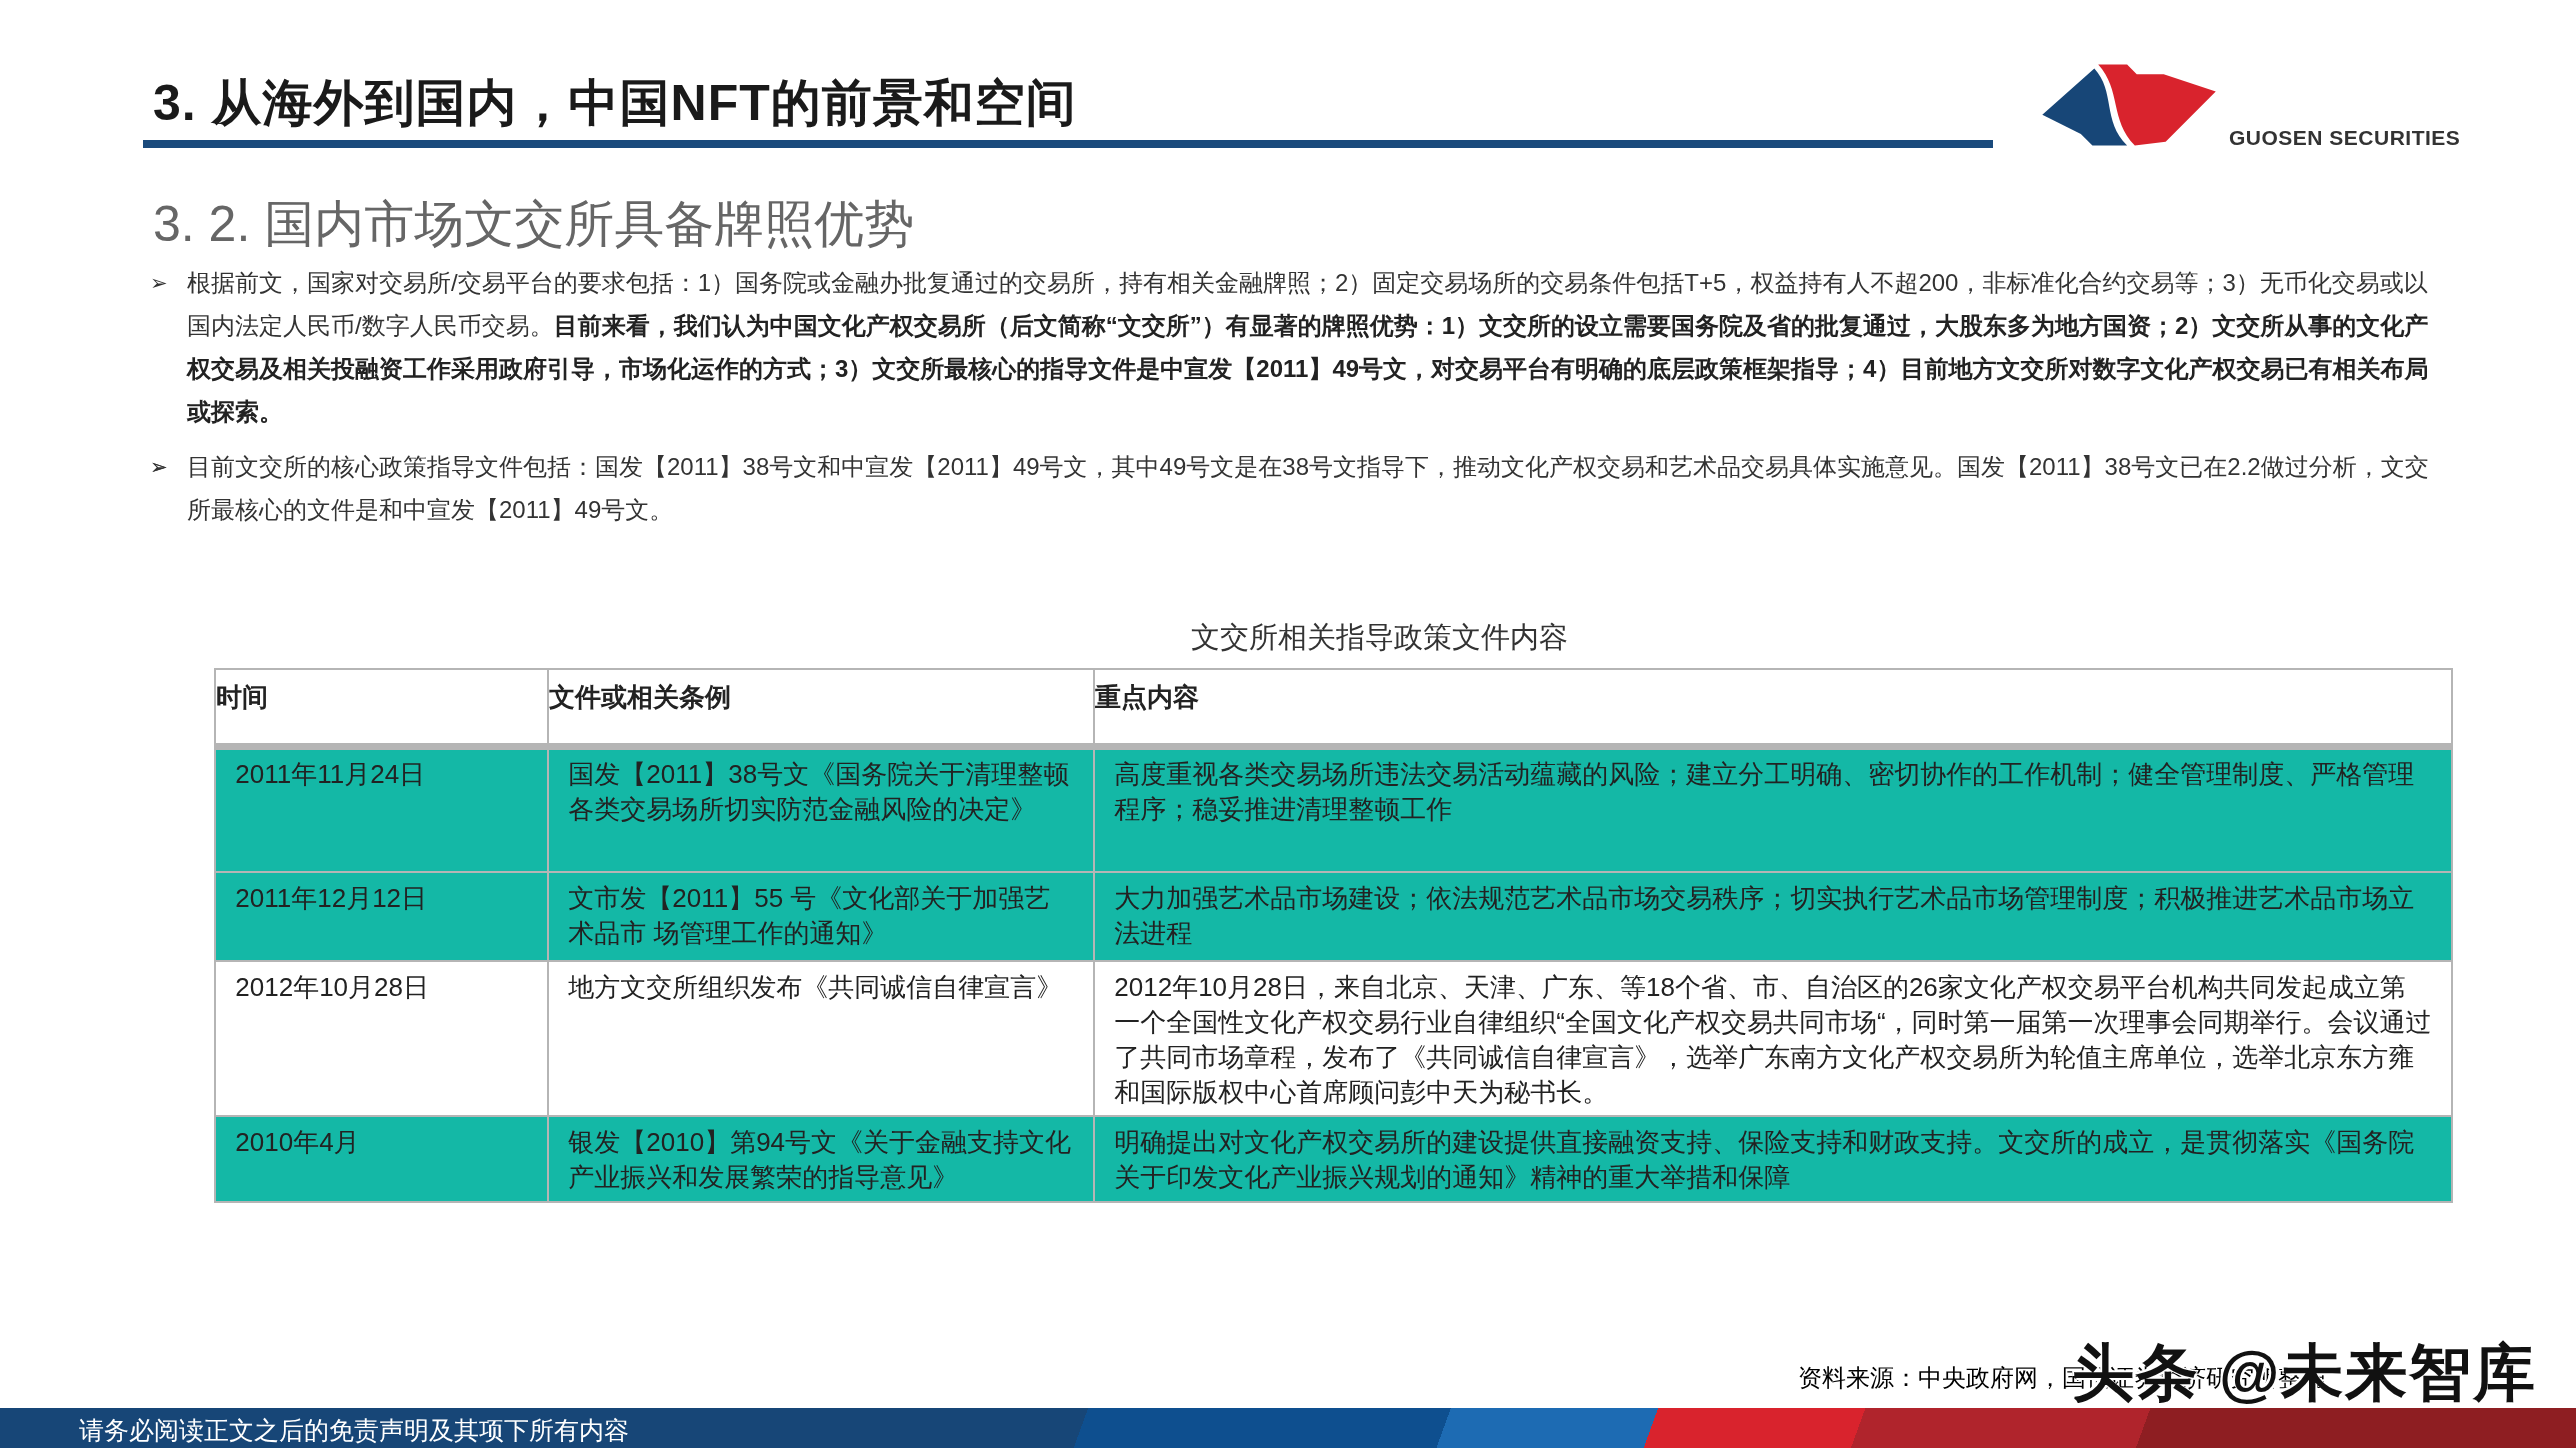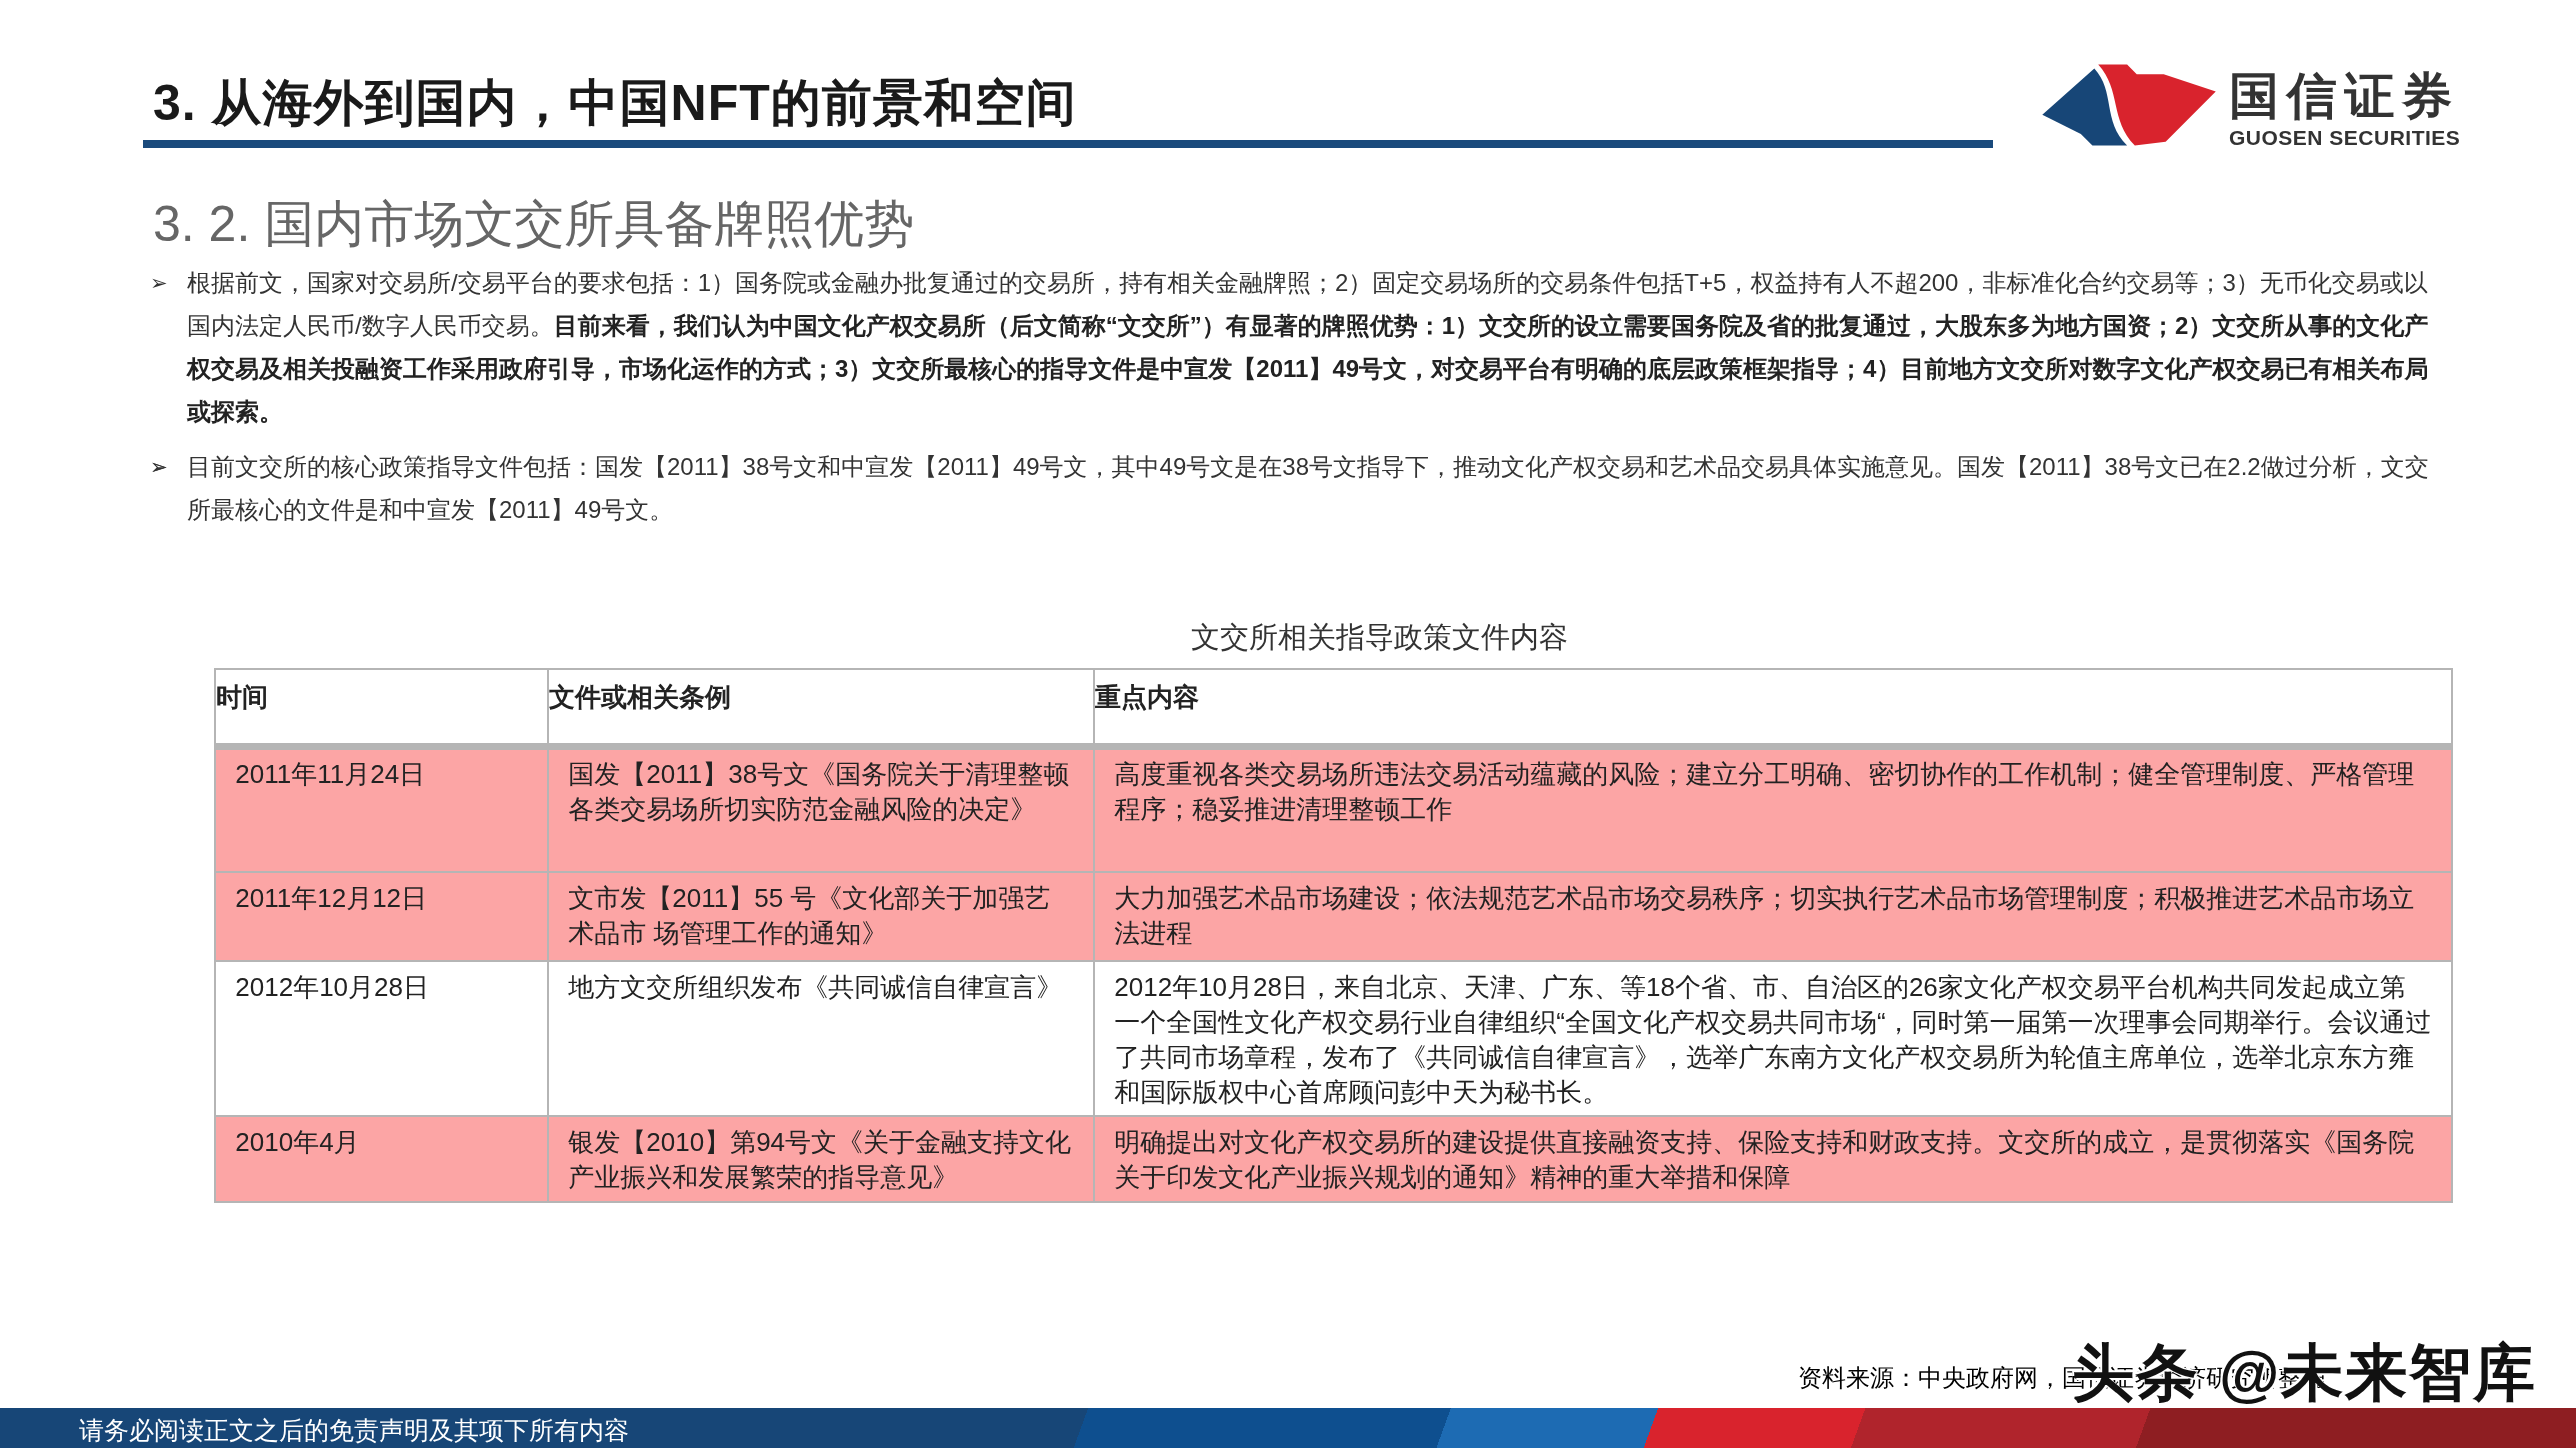--- a/index.html
+++ b/index.html
@@ -47,21 +47,21 @@
     border-collapse: collapse; font-size: 26px; color: #222;
   }
   table.policy th, table.policy td {
     border: 2.9px solid #b5b5b5; vertical-align: top; text-align: left;
   }
   table.policy th {
     height: 77px; font-weight: bold; vertical-align: top; padding-top: 9.7px; background: #fff;
   }
   table.policy thead tr { border-bottom: 7.7px solid #b5b5b5; }
   table.policy td { padding: 7.7px 19.3px 5.8px 19.3px; line-height: 35px; }
-  table.policy tr.shade td { background: #fca5a5; }
+  table.policy tr.shade td { background: #14b8a6; }
   .col-time { width: 333px; }
   .col-doc { width: 546px; }
   .u { text-decoration: underline; font-weight: bold; }
 
   .source {
     position: absolute; left: 1798px; top: 1362px; font-size: 24px; color: #000000;
   }
   .watermark {
     position: absolute; left: 2072px; top: 1331px; font-size: 62px; font-weight: bold;
     color: #111; text-shadow: 1.9px 1.9px 0 #fff, -1.9px -1.9px 0 #fff; letter-spacing: 1.9px;
@@ -79,21 +79,20 @@
 <body>
 
 <div class="page-title">3. 从海外到国内，中国NFT的前景和空间</div>
 <div class="title-rule"></div>
 
 <div class="logo">
   <svg width="184" height="106" viewBox="0 0 190 110">
     <path d="M4 64 L58 16 C80 40 66 70 92 96 L56 96 L44 84 Z" fill="#174677"></path>
     <path d="M62 12 L92 12 L102 22 L130 22 L184 40 L132 92 L100 96 C74 70 86 38 62 12 Z" fill="#d9232d"></path>
   </svg>
-  <div class="logo-cn">国信证券</div>
   <div class="logo-en">GUOSEN SECURITIES</div>
 </div>
 
 <div class="section-title">3. 2. 国内市场文交所具备牌照优势</div>
 
 <div class="bullets">
   <div class="bullet">
     <span class="arrow">➢</span>
     <span>根据前文，国家对交易所/交易平台的要求包括：1）国务院或金融办批复通过的交易所，持有相关金融牌照；2）固定交易场所的交易条件包括T+5，权益持有人不超200，非标准化合约交易等；3）无币化交易或以国内法定人民币/数字人民币交易。</span><b>目前来看，我们认为中国文化产权交易所（后文简称“文交所”）有显著的牌照优势：1）文交所的设立需要国务院及省的批复通过，大股东多为地方国资；2）文交所从事的文化产权交易及相关投融资工作采用政府引导，市场化运作的方式；3）文交所最核心的指导文件是中宣发【2011】49号文，对交易平台有明确的底层政策框架指导；4）目前地方文交所对数字文化产权交易已有相关布局或探索。</b>
   </div>

